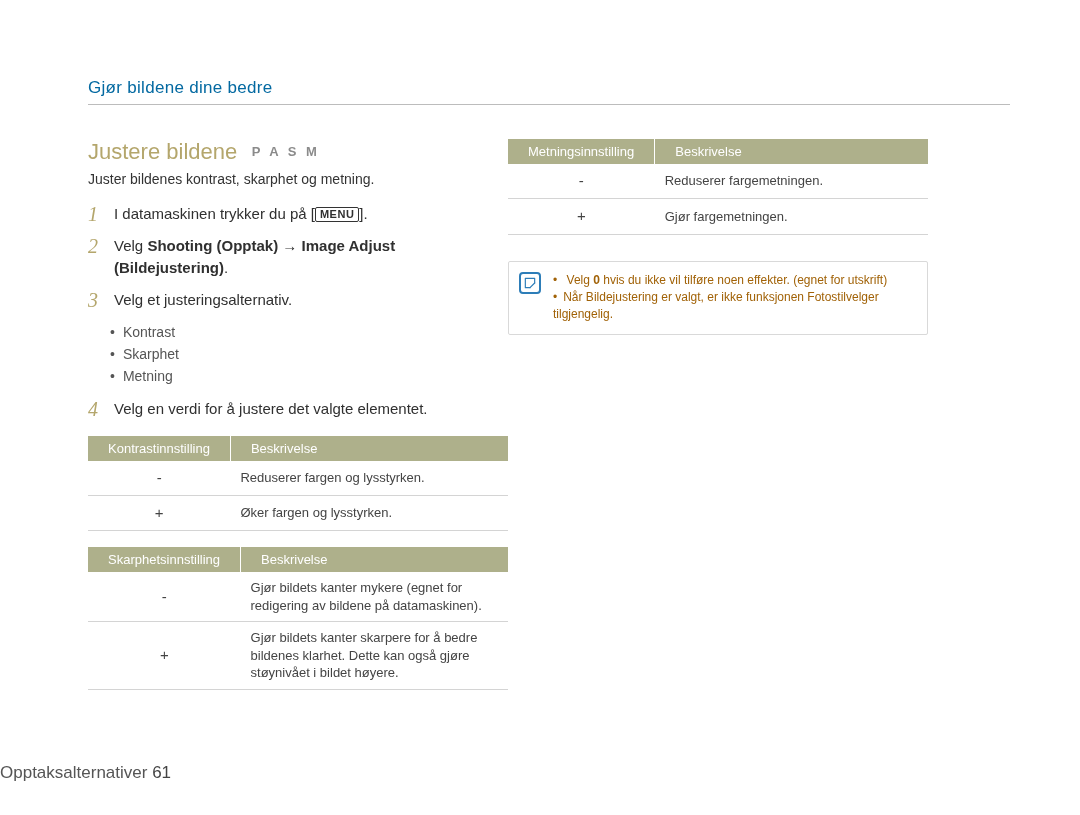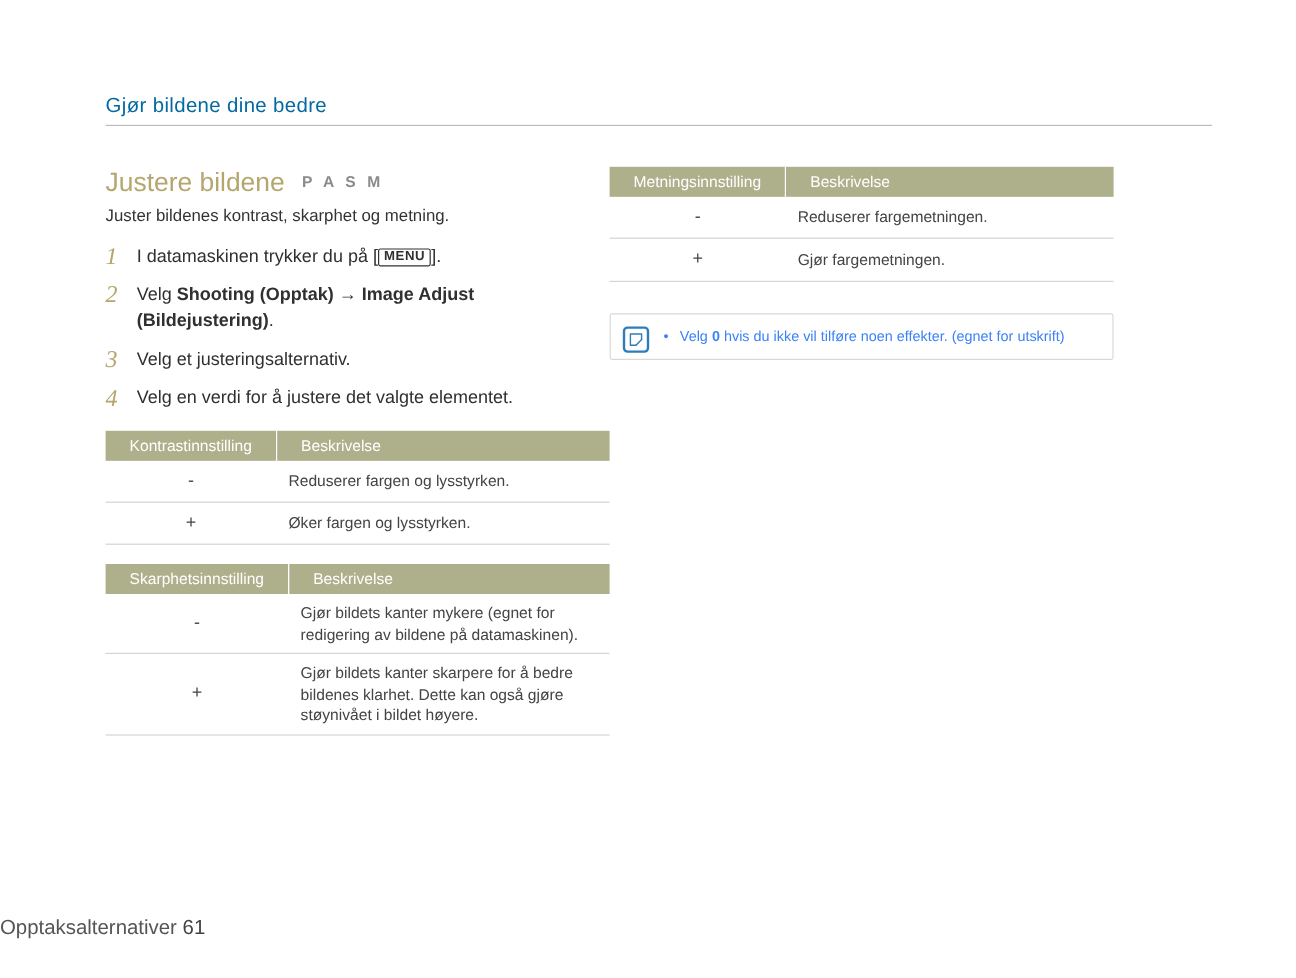--- a/index.html
+++ b/index.html
@@ -119,21 +119,21 @@
     font-size: 15px;
   }
 
   .note-box {
     margin-top: 26px;
     border: 1px solid #d9d9d9;
     border-radius: 2px;
     padding: 10px 12px 10px 44px;
     position: relative;
     font-size: 12px;
-    color: #3b82f6;
+    color: #a16207;
     line-height: 1.45;
   }
   .note-icon {
     position: absolute;
     left: 10px;
     top: 10px;
     width: 22px;
     height: 22px;
     border: 2px solid #2d7db8;
     border-radius: 4px;
@@ -185,20 +185,25 @@
       <span class="step-num">2</span>
       <span class="step-body">
         <span>Velg </span><span class="bold">Shooting (Opptak)</span><span> → </span><span class="bold">Image Adjust (Bildejustering)</span><span>.</span>
       </span>
     </div>
 
     <div class="step">
       <span class="step-num">3</span>
       <span class="step-body">Velg et justeringsalternativ.</span>
     </div>
+    <ul class="bullets">
+      <li>Kontrast</li>
+      <li>Skarphet</li>
+      <li>Metning</li>
+    </ul>
 
     <div class="step">
       <span class="step-num">4</span>
       <span class="step-body">Velg en verdi for å justere det valgte elementet.</span>
     </div>
 
     <table class="spec">
       <tbody>
           <tr>
         <th>Kontrastinnstilling</th>
@@ -255,20 +260,21 @@
       <span class="note-icon">
         <svg viewBox="0 0 24 24" fill="none" stroke="#2d7db8" stroke-width="2">
           <path d="M4 4 L20 4 M4 4 L4 20 M4 20 L12 20 M20 4 L20 12" stroke-linecap="round"></path>
           <path d="M20 12 L12 20" stroke-linecap="round"></path>
         </svg>
       </span>
       <ul class="note-list">
         <li>
           <span>Velg </span><span class="bold">0</span><span> hvis du ikke vil tilføre noen effekter. (egnet for utskrift)</span>
         </li>
+        <li>Når Bildejustering er valgt, er ikke funksjonen Fotostilvelger tilgjengelig.</li>
       </ul>
     </div>
   </div>
 
 </div>
 
 <div class="footer">
   <span>Opptaksalternativer</span>
   <span class="pg">61</span>
 </div>

